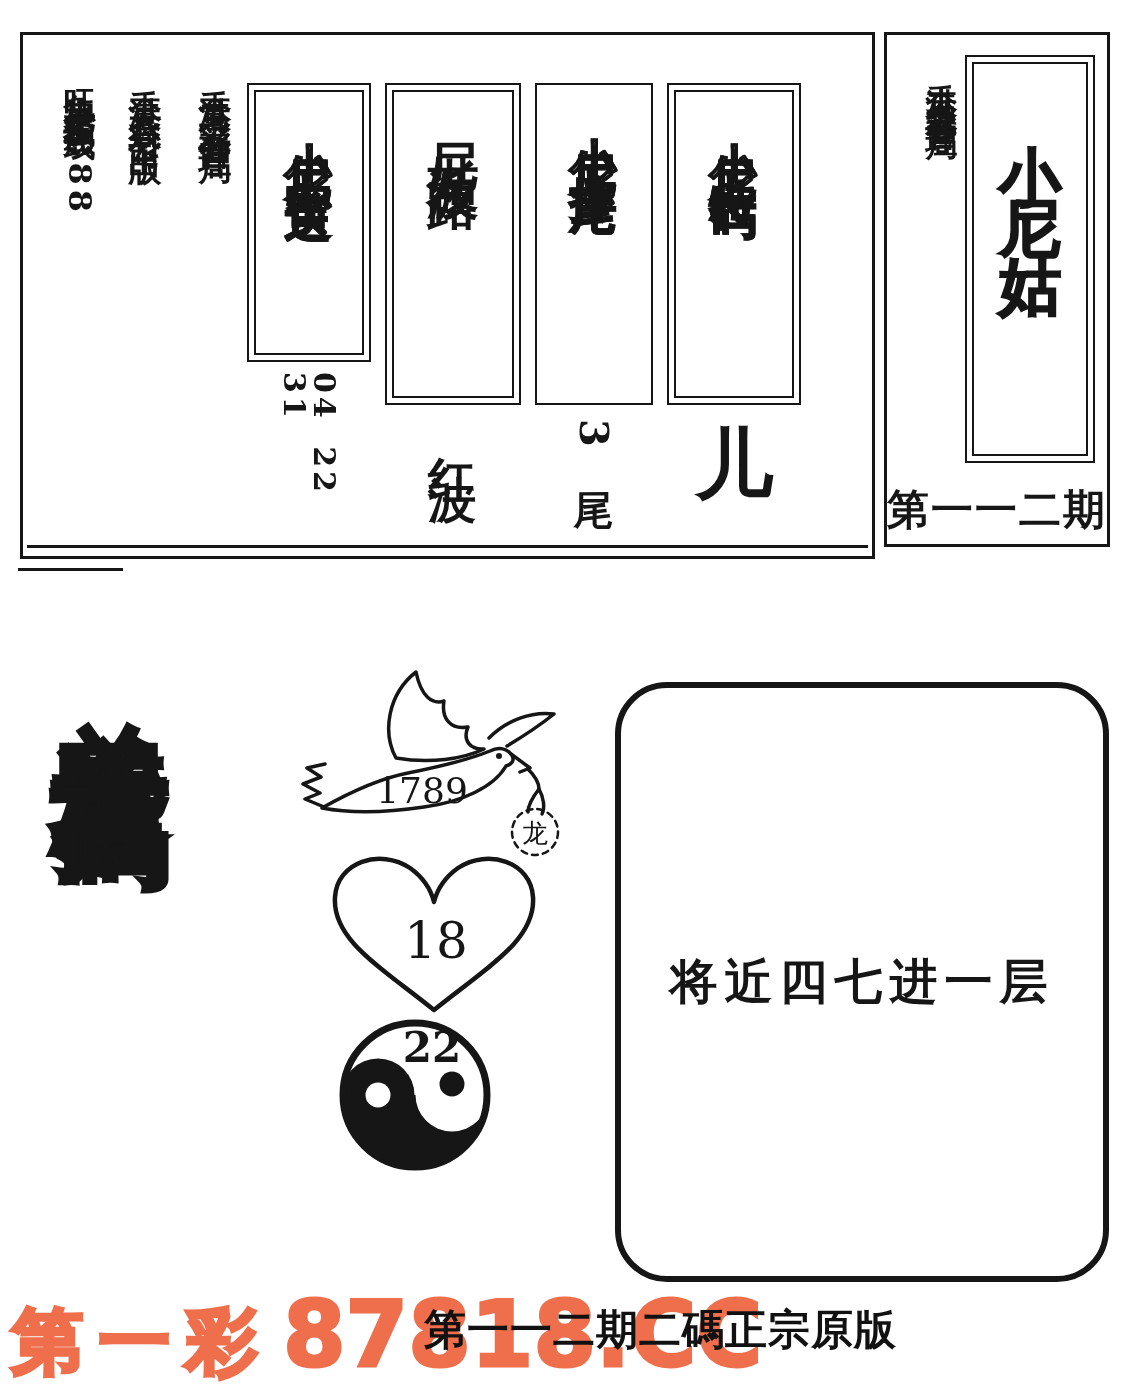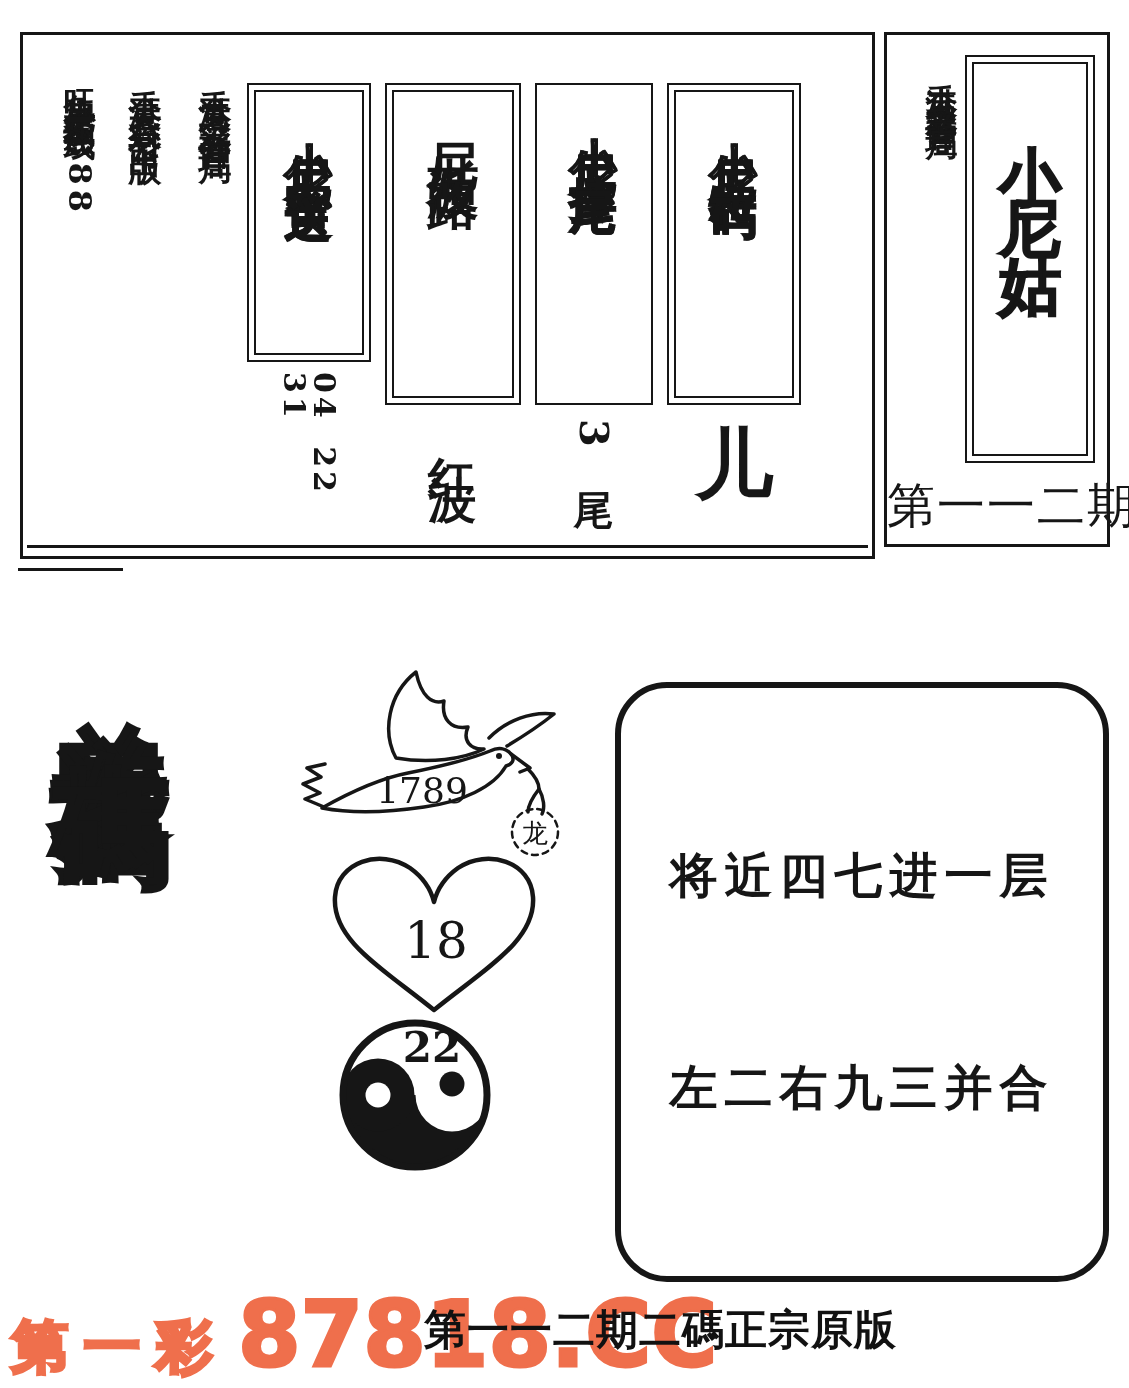--- a/index.html
+++ b/index.html
@@ -43,21 +43,21 @@
                 padding:20px 8px 10px 12px;}
   .auth-r{font-size:32px;letter-spacing:6px;width:60px;padding-top:2px;}
   .masthead-box{margin-left:6px;width:130px;height:408px;border:2px solid #161616;
                 box-sizing:border-box;padding:5px;}
   .masthead-inner{border:2px solid #161616;height:100%;box-sizing:border-box;
                   display:flex;justify-content:center;}
   .masthead-text{writing-mode:vertical-rl;font-size:62px;font-weight:900;
                  letter-spacing:56px;padding-top:32px;line-height:1;
                  -webkit-text-stroke:2px #161616;}
   .issue{position:absolute;left:0;right:0;bottom:6px;text-align:right;
-         font-size:48px;font-weight:400;letter-spacing:2px;white-space:nowrap;}
+         font-size:42px;font-weight:700;letter-spacing:2px;white-space:nowrap;}
 
   
   .big-title{position:absolute;left:48px;top:628px;writing-mode:vertical-rl;
              font-family:"DejaVu Sans",sans-serif;font-weight:900;font-size:118px;
              letter-spacing:14px;line-height:1.08;color:#161616;
              -webkit-text-stroke:4px #161616;}
   .emblem{position:absolute;}
   .dove{left:292px;top:656px;}
   .heart{left:318px;top:842px;}
   .yy{left:332px;top:1012px;}
@@ -65,21 +65,21 @@
   .verse-box{position:absolute;left:615px;top:682px;width:494px;height:600px;
              border:6px solid #161616;border-radius:52px;box-sizing:border-box;
              display:flex;flex-direction:column;justify-content:space-evenly;
              padding:8px 8px;}
   .verse-line{font-size:48px;font-weight:700;letter-spacing:7px;text-align:center;
               white-space:nowrap;}
 
   
   .brand{position:absolute;left:12px;top:1282px;white-space:nowrap;z-index:1;
          font-family:"DejaVu Sans",sans-serif;font-weight:900;color:#ef6f4c;}
-  .brand-cn{font-size:56px;letter-spacing:16px;-webkit-text-stroke:4px #ef6f4c;}
+  .brand-cn{font-size:71px;letter-spacing:16px;-webkit-text-stroke:4px #ef6f4c;}
   .brand-url{font-size:90px;margin-left:10px;letter-spacing:0;
              -webkit-text-stroke:3px #ef6f4c;}
   .overlay{position:absolute;left:424px;top:1302px;font-size:42px;font-weight:700;
            letter-spacing:1px;z-index:2;white-space:nowrap;color:#111;}
   svg text{font-family:"DejaVu Serif",serif;}
 </style>
 </head>
 <body>
 
 <div class="page">
@@ -168,21 +168,20 @@
     <circle cx="46" cy="83" r="36.5" fill="#161616"></circle>
     <circle cx="120" cy="83" r="36.5" fill="#ffffff"></circle>
     <circle cx="46" cy="83" r="12.5" fill="#ffffff"></circle>
     <circle cx="120" cy="72" r="12.5" fill="#161616"></circle>
     <circle cx="83" cy="83" r="72" fill="none" stroke="#161616" stroke-width="7"></circle>
     <text x="100" y="50" text-anchor="middle" font-size="42" font-weight="bold" fill="#161616">22</text>
   </svg>
 
   <div class="verse-box">
     <div class="verse-line">将近四七进一层</div>
-    <div class="verse-line">左二右九三并合</div>
   </div>
 
   <div class="brand">
     <span class="brand-cn">第一彩</span><span class="brand-url">87818.CC</span>
   </div>
   <div class="overlay">第一一二期二碼正宗原版</div>
 
 </div>
 
 </body></html>

